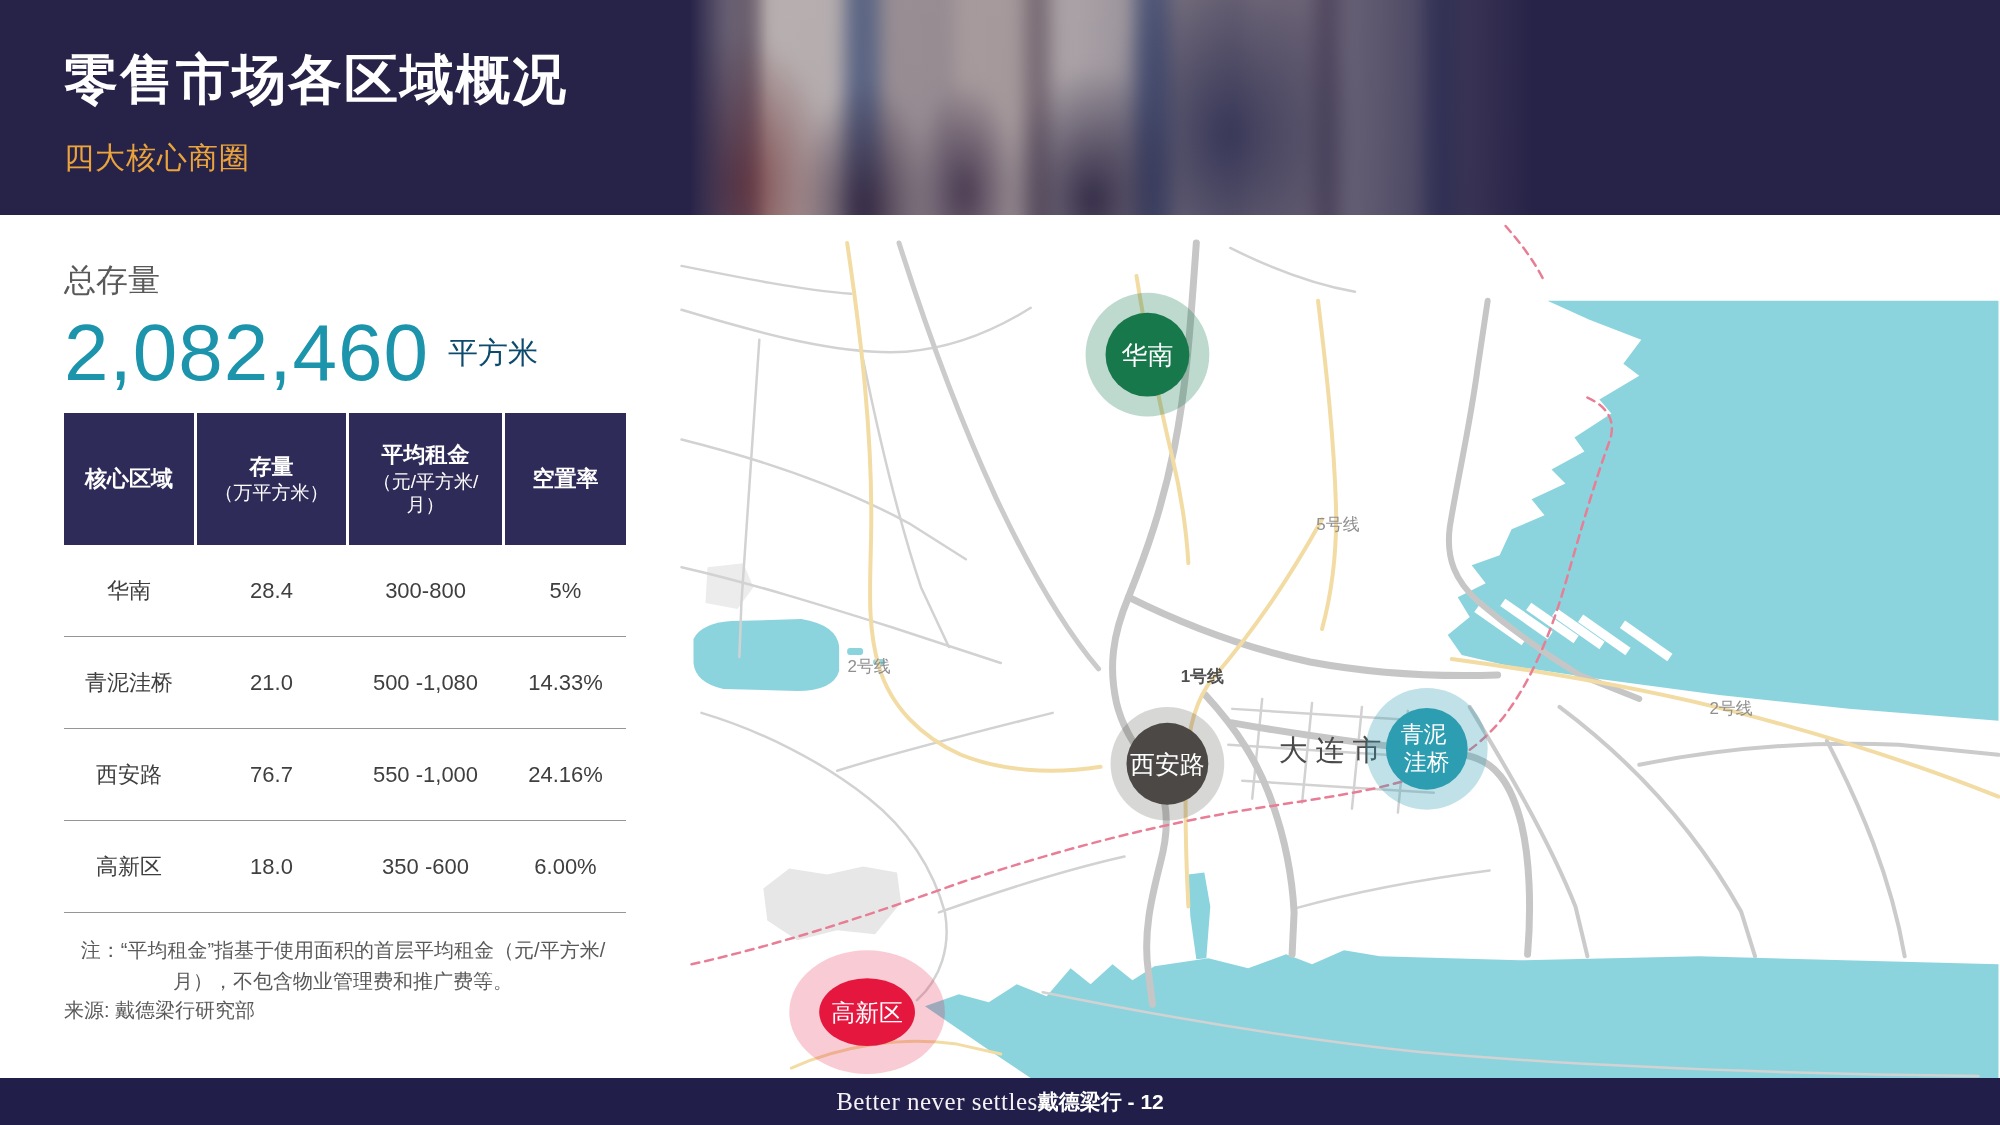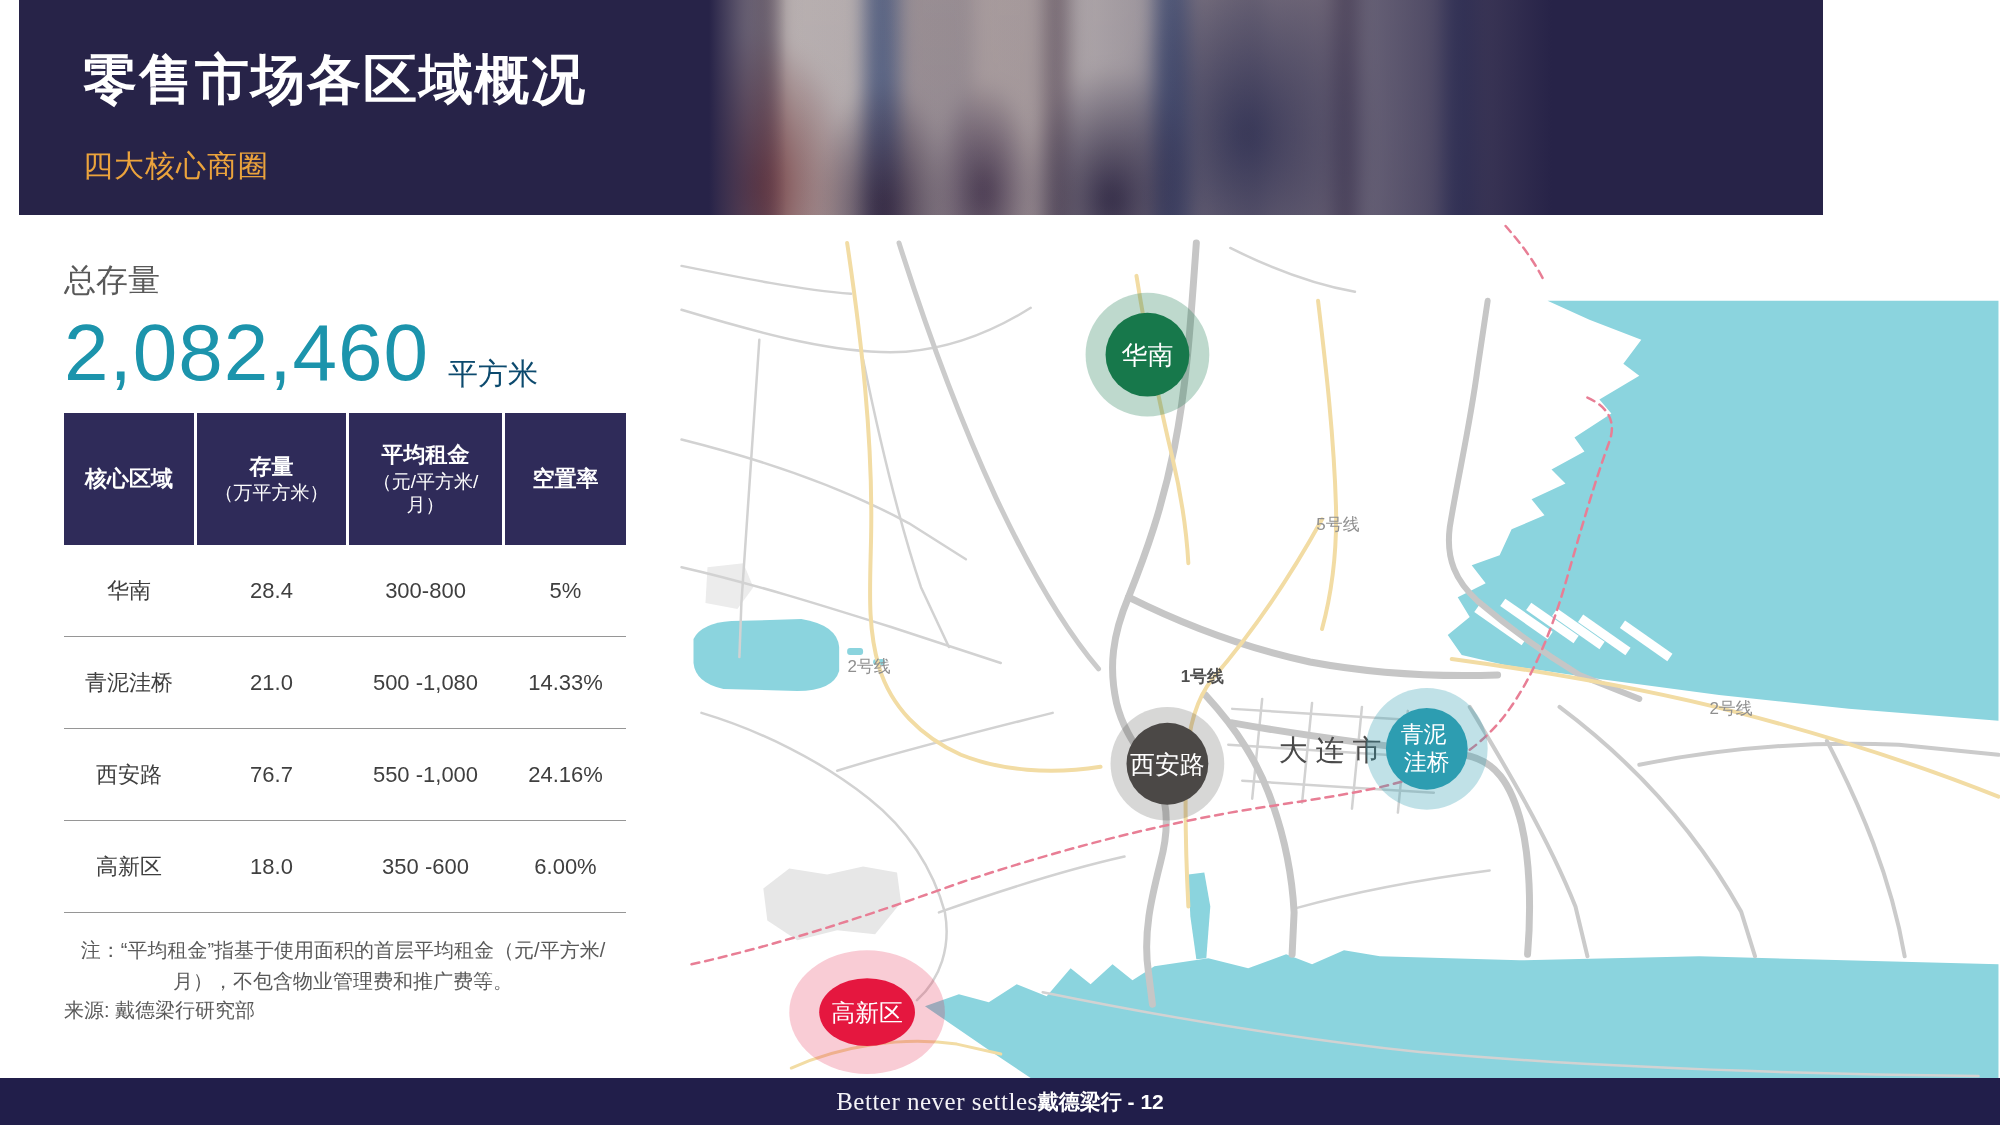--- a/index.html
+++ b/index.html
@@ -2,21 +2,21 @@
 <html><head>
 <meta charset="utf-8">
 <style>
   * { margin:0; padding:0; box-sizing:border-box; }
   html,body { width:2000px; height:1125px; }
   body { font-family:"Liberation Sans", sans-serif; background:#ffffff; position:relative; overflow:hidden; }
 
   .slide { position:absolute; inset:0; }
 
   
-  .hdr { position:absolute; left:0; top:0; width:1804px; height:215px; background:#272348; overflow:hidden;margin-left:19px; }
+  .hdr { position:absolute; left:0; top:0; width:2000px; height:215px; background:#272348; overflow:hidden; }
   .hdr-photo { position:absolute; left:690px; top:0; width:860px; height:215px; overflow:hidden; }
   .hdr-photo-inner { position:absolute; inset:-25px;
     background-color:#8d86a0;
     background-image:
       radial-gradient(140px 220px at 8% 80%, rgba(150,60,50,0.90), rgba(150,60,50,0) 70%),
       radial-gradient(90px 170px at 22% 88%, rgba(60,40,60,0.95), rgba(60,40,60,0) 75%),
       radial-gradient(70px 150px at 33% 82%, rgba(70,45,70,0.90), rgba(70,45,70,0) 75%),
       radial-gradient(120px 180px at 47% 85%, rgba(45,35,62,0.95), rgba(45,35,62,0) 75%),
       radial-gradient(170px 240px at 62% 60%, rgba(40,50,90,0.80), rgba(40,50,90,0) 75%),
       repeating-linear-gradient(90deg, rgba(232,214,196,0.95) 0 70px, rgba(160,140,135,0.90) 70px 95px,
@@ -24,28 +24,28 @@
       linear-gradient(180deg, #cdbfae 0%, #a29aa5 55%, #5e5570 100%);
     filter: blur(9px) saturate(0.9);
   }
   .hdr-photo-overlay { position:absolute; inset:0;
     background:
       linear-gradient(90deg, #272348 0%, rgba(39,35,72,0) 9%, rgba(39,35,72,0.10) 45%,
         rgba(39,35,72,0.55) 76%, #272348 98%),
       linear-gradient(0deg, rgba(39,35,72,0.28), rgba(39,35,72,0.28));
   }
   .hdr h1 { position:absolute; left:64px; top:44px; color:#ffffff; font-size:54px; font-weight:700; letter-spacing:2px; }
-  .hdr .subtitle { position:absolute; left:64px; top:146px; font-size:30px; font-weight:500; letter-spacing:1px; }
+  .hdr .subtitle { position:absolute; left:64px; top:138px; font-size:30px; font-weight:500; letter-spacing:1px; }
 
   
   .main { position:absolute; left:0; top:223px; width:2000px; height:1067px; background:#ffffff; }
 
   .left-panel { position:absolute; left:64px; top:36px; width:585px; }
   .stat-label { font-size:32px; color:#595959; margin-bottom:8px; }
-  .stat-row { display:flex; align-items:flex-end; margin-bottom:18px; }
+  .stat-row { display:flex; align-items:center; margin-bottom:18px; }
   .stat-value { font-size:80px; line-height:1.05; letter-spacing:1px; }
   .stat-unit { font-size:30px; color:#0c4a6e; margin-left:19px; }
 
   .tbl { width:562px; margin-top:8px; }
   .tbl-head { display:grid; grid-template-columns:130px 149px 153px 121px; column-gap:3px; height:132px; }
   .tbl-head .th { background:#2f2b59; color:#ffffff; display:flex; flex-direction:column; justify-content:center;
     align-items:center; text-align:center; padding:0 14px; }
   .th-main { font-size:22px; font-weight:700; line-height:1.3; }
   .th-sub  { font-size:19px; font-weight:400; line-height:1.25; }
   .tbl-row { display:grid; grid-template-columns:130px 149px 153px 121px; column-gap:3px; height:92px;

